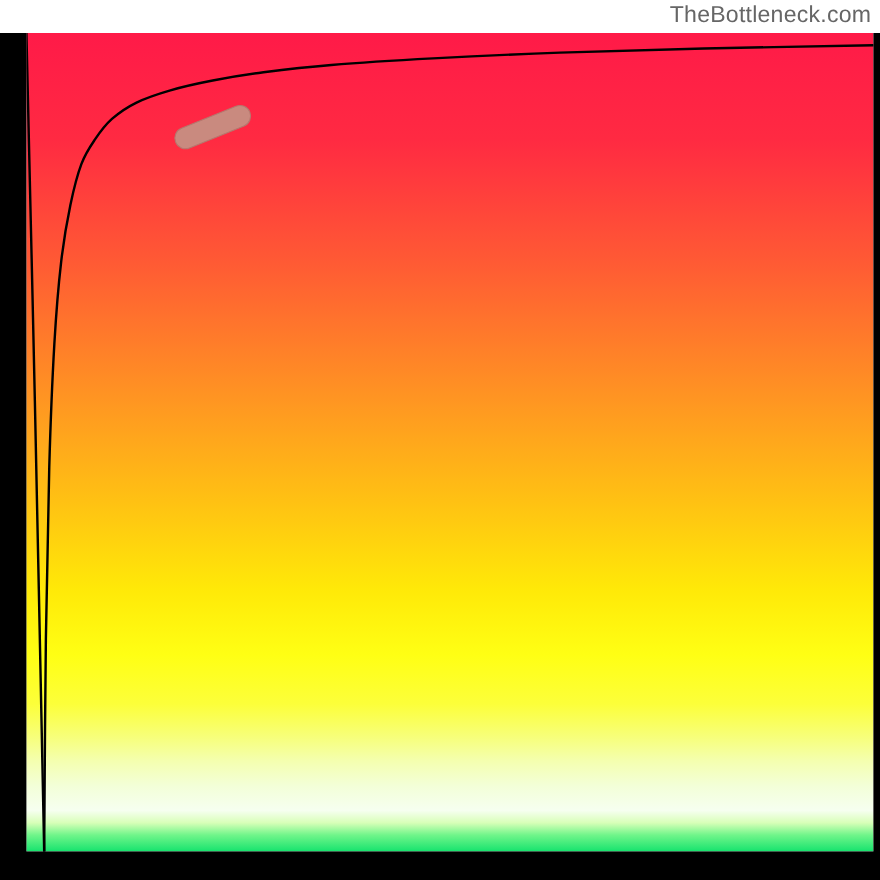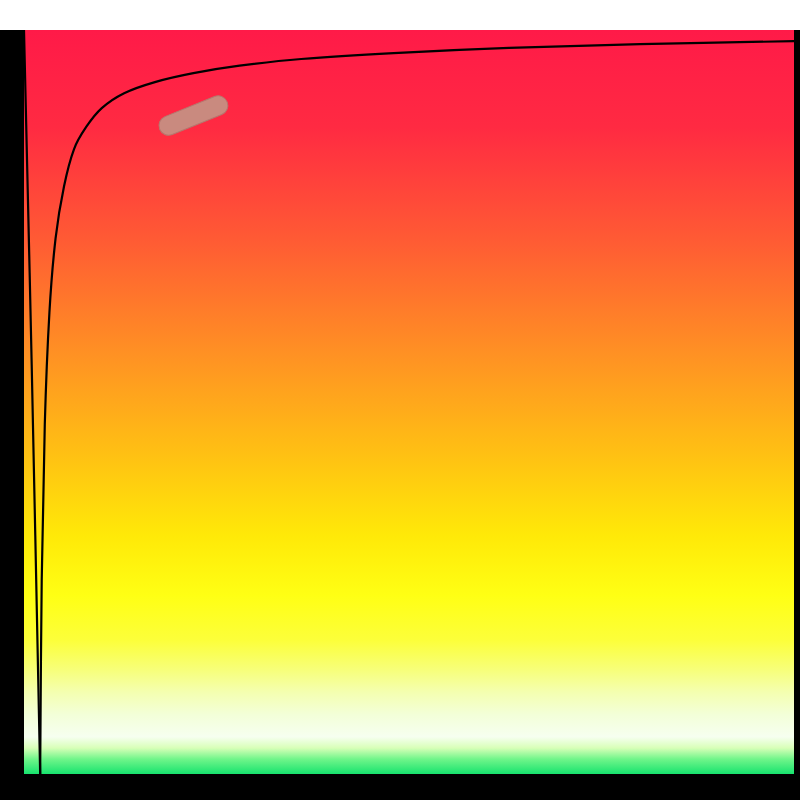--- a/index.html
+++ b/index.html
@@ -66,13 +66,14 @@
       <path id="curve-path" fill="none" stroke-width="2.2" stroke-linecap="round" stroke-linejoin="round" d="M 40.17 774.00 C 40.43 741.76 40.94 638.84 41.71 580.56 C 42.48 522.28 43.51 468.96 44.79 424.32 C 46.07 379.68 47.61 343.72 49.41 312.72 C 51.21 281.72 53.13 259.40 55.57 238.32 C 58.01 217.24 60.96 201.12 64.04 186.24 C 67.12 171.36 70.33 158.96 74.05 149.04 C 77.77 139.12 81.75 133.54 86.37 126.72 C 90.99 119.90 95.48 113.70 101.77 108.12 C 108.06 102.54 115.25 97.58 124.10 93.24 C 132.96 88.90 143.35 85.43 154.90 82.08 C 166.45 78.73 179.28 75.88 193.40 73.15 C 207.52 70.42 221.63 68.07 239.60 65.71 C 257.57 63.36 275.53 61.12 301.20 59.02 C 326.87 56.91 358.95 54.92 393.60 53.06 C 428.25 51.20 468.03 49.34 509.10 47.86 C 550.17 46.37 592.52 45.25 640.00 44.14 C 687.48 43.02 768.33 41.66 794.00 41.16" stroke="#000000"></path>
       <rect id="pill" rx="9.672" ry="9.672" x="157.0175" y="105.88799999999999" width="72.765" height="19.344" fill="#c98a7f" stroke="#b5786e" stroke-width="1" transform="rotate(-22 193.4 115.55999999999999)"></rect>
     </g>
 
     <rect id="frame-left" x="0" y="30" width="24" height="770" fill="#000000"></rect>
     <rect id="frame-right" x="794" y="30" width="6" height="770" fill="#000000"></rect>
     <rect id="frame-top" x="0" y="30" width="800" height="0" fill="#000000"></rect>
     <rect id="frame-bottom" x="0" y="774" width="800" height="26" fill="#000000"></rect>
   </svg>
 
+  <div class="attribution">TheBottleneck.com</div>
 </div>
 
 </body></html>

